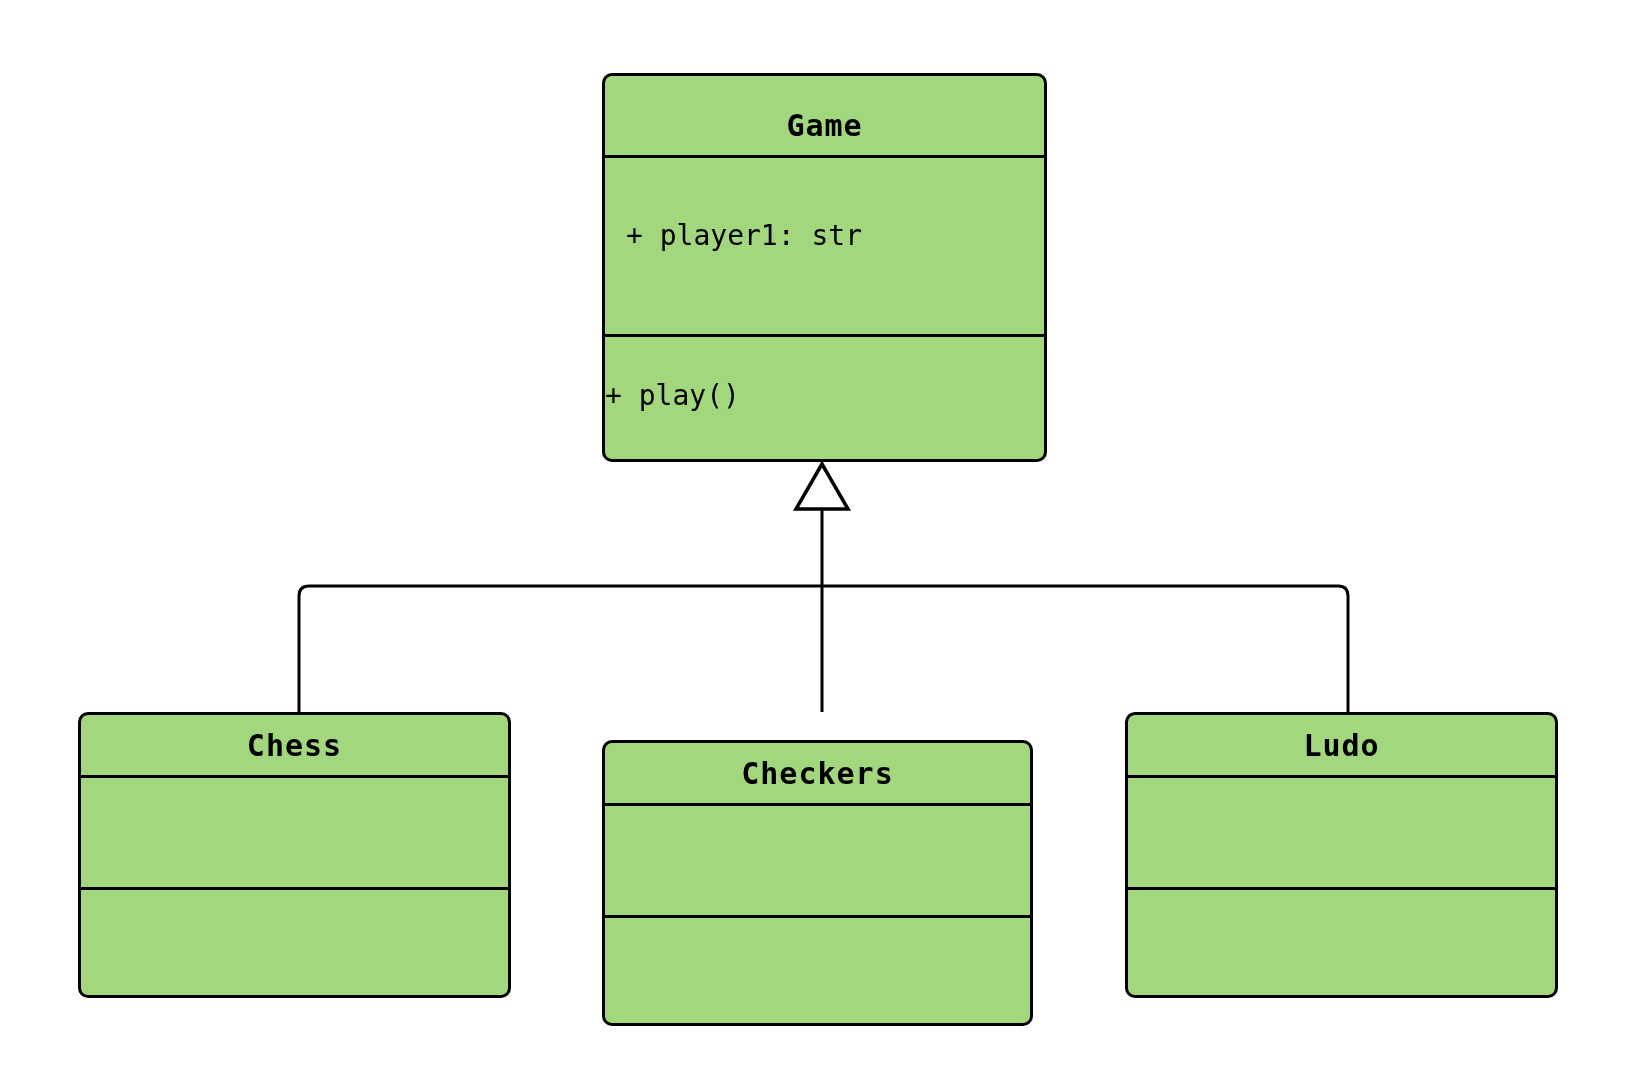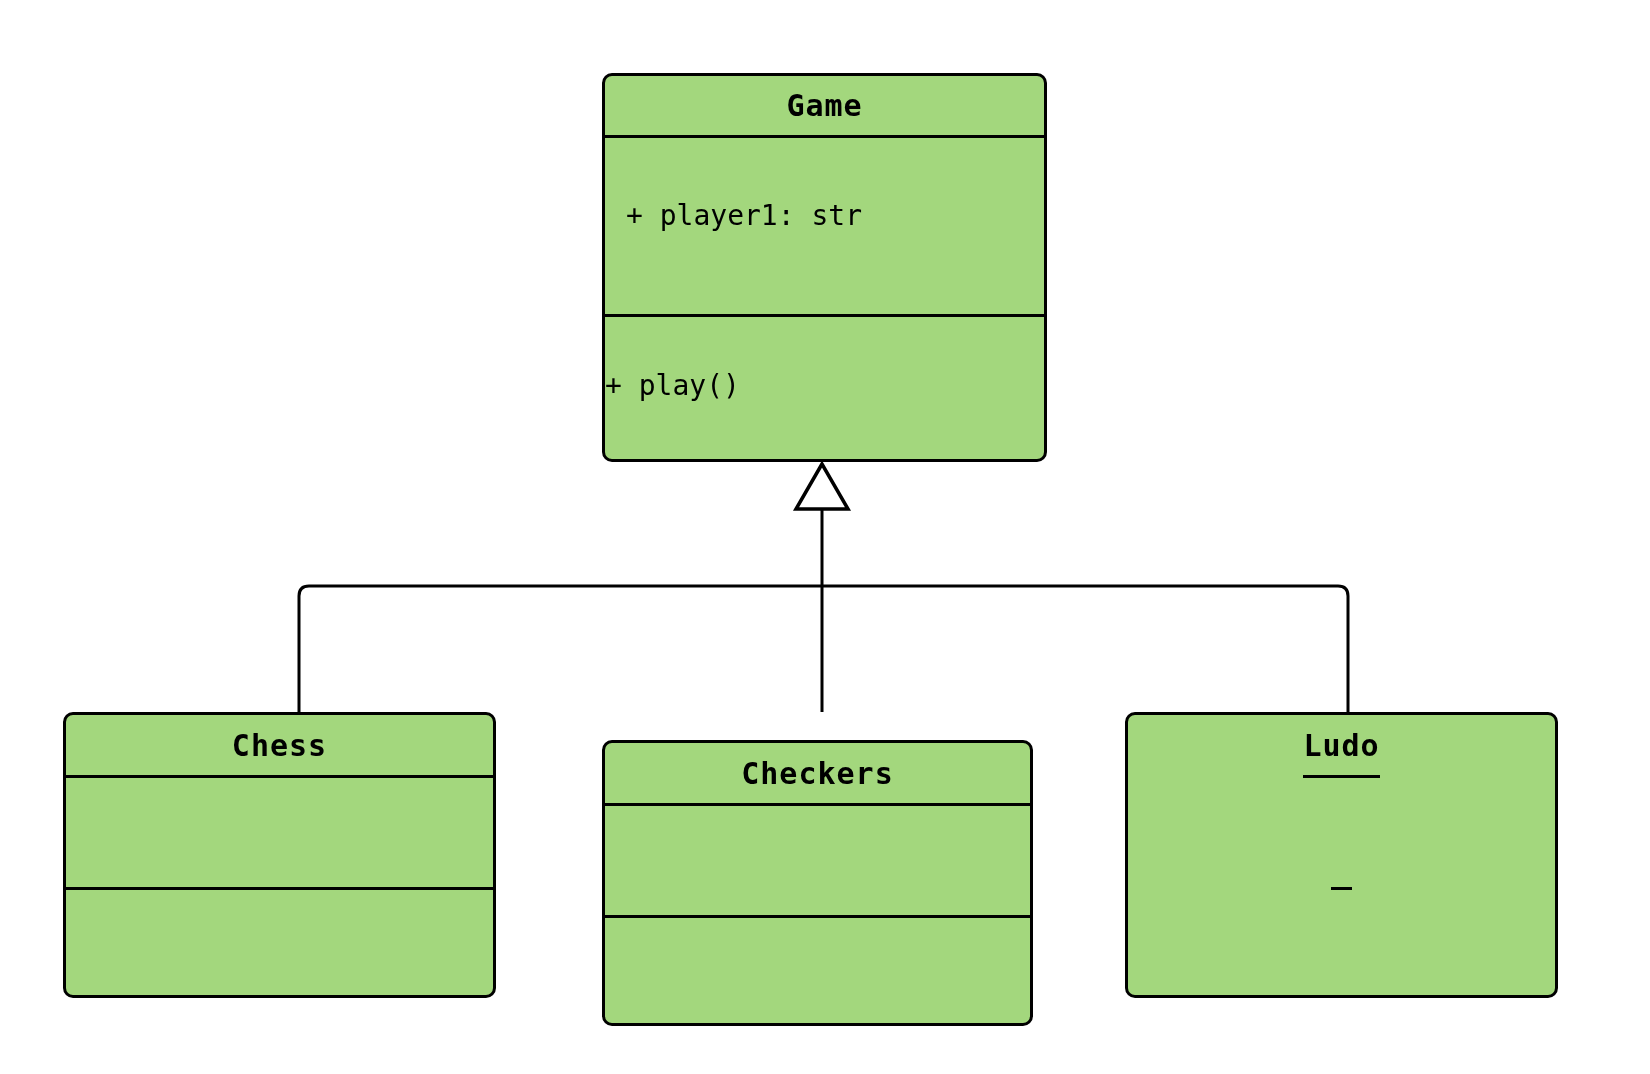--- a/index.html
+++ b/index.html
@@ -27,34 +27,34 @@
   .uml-class {
     position: absolute;
     box-sizing: border-box;
     background: #a3d77d;
     border: 3px solid #000000;
     border-radius: 10px;
     display: flex;
     flex-direction: column;
   }
   .class-game     { left: 602px;  top: 73px;  width: 445px; height: 389px; }
-  .class-chess    { left: 63px;   top: 712px; width: 433px; height: 286px; }
+  .class-chess    { left: 78px;   top: 712px; width: 433px; height: 286px; }
   .class-checkers { left: 602px;  top: 740px; width: 431px; height: 286px; }
-  .class-ludo     { left: 1125px; top: 712px; width: 433px; height: 286px; align-items: center; }
+  .class-ludo     { left: 1125px; top: 712px; width: 433px; height: 286px; }
 
   .sec-title {
     display: flex;
     align-items: center;
     justify-content: center;
     border-bottom: 3px solid #000000;
     font-weight: bold;
     font-size: 30px;
     letter-spacing: 1px;
   }
-  .class-game .sec-title { height: 59px; }
+  .class-game .sec-title { height: 59px; margin-top: 20px; }
   .child .sec-title      { height: 60px; }
 
   .sec-attrs {
     border-bottom: 3px solid #000000;
     display: flex;
     flex-direction: column;
     justify-content: center;
     padding-left: 21px;
   }
   .class-game .sec-attrs { height: 179px; padding-bottom: 22px; box-sizing: border-box; }

